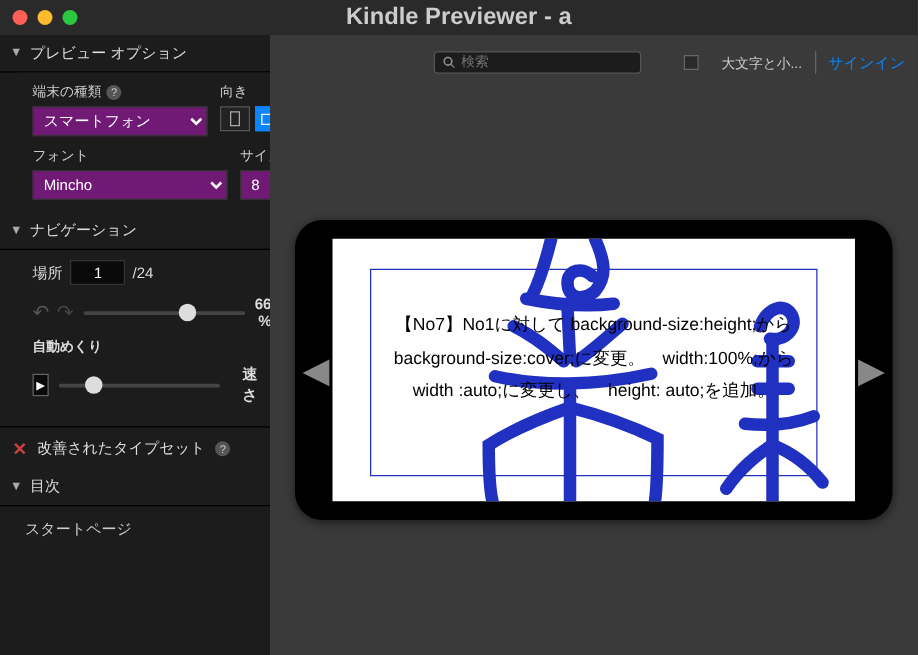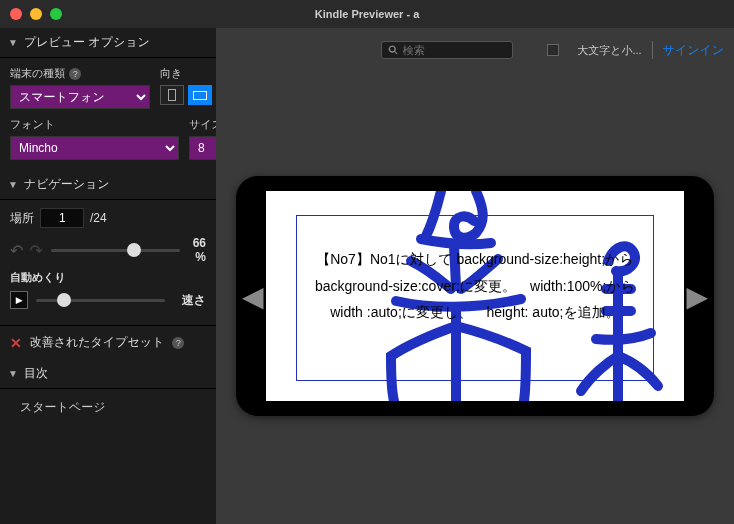--- a/index.html
+++ b/index.html
@@ -1,25 +1,25 @@
 <!DOCTYPE html>
 <html><head>
 <meta charset="utf-8">
 <style>
   * { box-sizing: border-box; margin: 0; padding: 0; font-family: -apple-system, "Hiragino Sans", sans-serif; }
   body { width: 734px; height: 524px; background: #3a3a3a; overflow: hidden; }
   .titlebar { height: 28px; background: #2a2a2a; display: flex; align-items: center; position: relative; }
   .traffic { display: flex; gap: 8px; margin-left: 10px; }
   .dot { width: 12px; height: 12px; border-radius: 50%; }
-  .title { position: absolute; left: 0; right: 0; text-align: center; color: #ccc; font-size: 11px; font-weight: 600; }
+  .title { position: absolute; left: 0; right: 0; text-align: center; color: #ccc; font-size: 19px; font-weight: 600; }
   .main { display: flex; height: 496px; }
   .sidebar { width: 236px; background: #1c1c1c; color: #ddd; font-size: 12px; overflow-y: auto; }
   .section-hdr { display: flex; align-items: center; padding: 6px 8px; gap: 6px; background: #1c1c1c; border-bottom: 1px solid #000; }
   .chev { font-size: 10px; color: #aaa; }
-  .section-body { padding: 8px 10px 10px 10px; background: #1c1c1c; }
+  .section-body { padding: 8px 10px 10px 10px; background: #1c1c1c; margin-left: 16px; }
   .row { display: flex; gap: 10px; align-items: flex-start; }
   .col { display: flex; flex-direction: column; gap: 4px; }
   .lbl { font-size: 11px; color: #ccc; display: flex; align-items: center; gap: 4px; }
   .help { width: 12px; height: 12px; border-radius: 50%; background: #555; font-size: 9px; display: inline-flex; align-items: center; justify-content: center; color: #ccc; }
   select { background: #701a75; color: #fff; border: 1px solid #333; font-size: 12px; padding: 3px 4px; width: 100%; }
   .device-select { width: 140px; }
   .orient { display: flex; gap: 4px; }
   .orient-btn { width: 24px; height: 20px; border: 1px solid #555; background: #222; display: flex; align-items: center; justify-content: center; cursor: pointer; }
   .orient-btn.active { background: #0a84ff; border-color: #0a84ff; }
   .orient-ic { border: 1.5px solid #aaa; }
@@ -30,21 +30,21 @@
   .slider { flex: 1; -webkit-appearance: none; height: 3px; background: #444; border-radius: 2px; }
   .slider::-webkit-slider-thumb { -webkit-appearance: none; width: 14px; height: 14px; border-radius: 50%; background: #ddd; }
   .pct { font-size: 12px; color: #ddd; width: 36px; text-align: right; font-weight: bold; }
   .auto-lbl { font-size: 11px; margin-bottom: 4px; font-weight: bold; }
   .playbtn { width: 20px; height: 18px; border: 1px solid #666; background: #0a0a0a; color: #fff; font-size: 9px; display: inline-flex; align-items: center; justify-content: center; cursor: pointer; }
   .typeset-row { display: flex; align-items: center; gap: 8px; padding: 8px 10px; border-top: 1px solid #000; }
   .x-icon { color: #d04040; font-weight: bold; font-size: 14px; }
   .toc-item { padding: 10px 20px; font-size: 12px; color: #ccc; }
   .content { flex: 1; background: #3a3a3a; display: flex; flex-direction: column; }
   .toolbar { height: 36px; display: flex; align-items: center; justify-content: flex-end; padding: 0 10px; gap: 10px; background: #3a3a3a; margin-top: 4px; }
-  .search { display: flex; align-items: center; background: #1c1c1c; border: 1px solid #555; border-radius: 3px; padding: 2px 6px; width: 132px; }
+  .search { display: flex; align-items: center; background: #1c1c1c; border: 1px solid #555; border-radius: 3px; padding: 2px 6px; width: 166px; }
   .search svg { width: 12px; height: 12px; fill: #888; }
   .search input { background: transparent; border: none; color: #ccc; font-size: 11px; margin-left: 4px; width: 100%; outline: none; }
   .case-lbl { color: #ccc; font-size: 11px; display: flex; align-items: center; gap: 18px; padding-left: 24px; }
   .signin { color: #0a84ff; font-size: 12px; cursor: pointer; }
   .divider { width: 1px; height: 18px; background: #666; }
   .preview-area { flex: 1; display: flex; align-items: center; justify-content: center; padding: 20px; }
   .device-frame { position: relative; width: 478px; height: 240px; background: #000; border-radius: 22px; display: flex; align-items: center; padding: 0 30px; box-shadow: 0 2px 8px rgba(0,0,0,0.5); }
   .nav-arrow { position: absolute; top: 50%; transform: translateY(-50%); font-size: 28px; color: #888; cursor: pointer; user-select: none; }
   .nav-left { left: 6px; }
   .nav-right { right: 6px; }
@@ -91,21 +91,21 @@
               </div>
             <div class="orient-btn active">
                 <div class="orient-ic" style="width:14px;height:9px;border-color:#fff"></div>
               </div>
           </div>
         </div>
       </div>
       <div class="row" style="margin-top:8px">
         <div class="col" style="flex:1">
           <div class="lbl">フォント</div>
-          <select style="width:169px">
+          <select style="width:156px">
             <option>Mincho</option>
           </select>
         </div>
         <div class="col">
           <div class="lbl">サイズ</div>
           <select style="width:54px">
             <option>8</option>
           </select>
         </div>
       </div>

